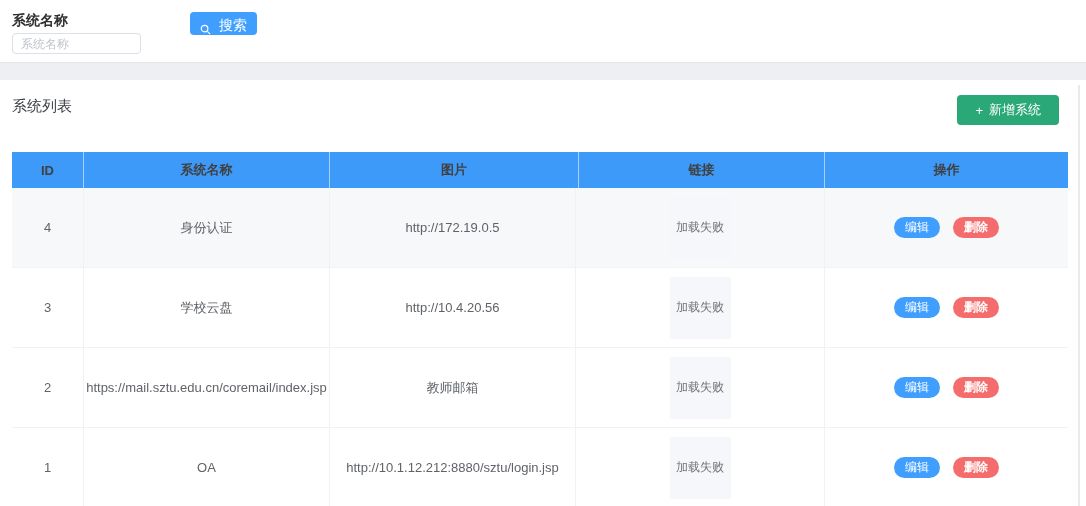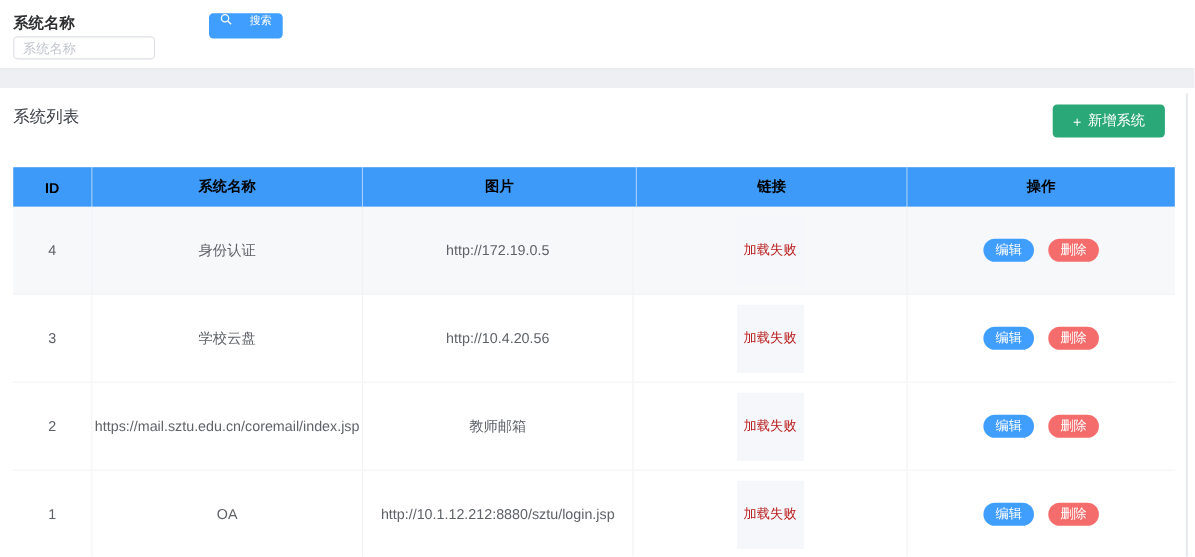--- a/index.html
+++ b/index.html
@@ -7,58 +7,58 @@
     font-family:"Liberation Sans","DejaVu Sans",sans-serif; }
 
   
   .search-card { position:relative; height:62px; background:#fff; }
   .search-label { position:absolute; left:12px; top:12px; font-size:14px; font-weight:bold; color:#303133; }
   .search-input { position:absolute; left:12px; top:33px; width:129px; height:21px;
     border:1px solid #dcdfe6; border-radius:4px; padding:0 8px; font-size:12px; color:#606266;
     outline:none; background:#fff; }
   .search-input::placeholder { color:#c0c4cc; }
   .search-btn { position:absolute; left:190px; top:12px; height:23px; padding:0 10px;
-    background:#409eff; color:#fff; border:none; border-radius:4px; font-size:10px;
-    display:inline-flex; align-items:flex-start; gap:16px; cursor:pointer; }
+    background:#409eff; color:#fff; border:none; border-radius:4px; font-size:14px;
+    display:inline-flex; align-items:flex-end; gap:8px; cursor:pointer; }
   .search-btn svg { display:block; }
 
   
   .band { height:18px; background:#edeff2; border-top:1px solid #e3e5e8; }
 
   
   .list-panel { position:relative; padding-top:15px; background:#fff; }
   .panel-head { display:flex; justify-content:space-between; align-items:flex-start;
     margin:0 27px 0 12px;gap:12px; }
   .panel-title { font-size:15px; color:#3c4045; padding-top:2px; }
   .add-btn { height:30px; padding:0 18px; background:#2aa878; color:#fff; border:none;
     border-radius:4px; font-size:13px; display:inline-flex; align-items:center; gap:6px; cursor:pointer; }
 
   
   .table { width:1056px; margin:27px 0 0 12px; font-size:13px; }
   .thead { display:flex; background:#3d9af8; height:36px; }
-  .thead .cell { color:#000000; font-weight:bold; display:flex; align-items:center; justify-content:center;
+  .thead .cell { color:#404040; font-weight:bold; display:flex; align-items:center; justify-content:center;
     border-right:1px solid rgba(255,255,255,0.55); }
   .thead .cell:last-child { border-right:none; }
   .trow { display:flex; height:80px; border-bottom:1px solid #f1f2f4; background:#fff; }
   .trow:nth-child(2) { background:#f6f8fa; }
   .trow .cell { display:flex; align-items:center; justify-content:center; color:#5f6368;
     border-right:1px solid #f1f2f4; }
   .trow .cell:last-child { border-right:none; }
   .col-id   { width:72px; }
   .col-name { width:246px; }
   .col-link { width:246px; }
   .col-img  { width:249px; }
   .col-op   { width:243px; }
 
   .img-fail { width:61px; height:62px; background:#f5f7fa; display:flex; align-items:center;
-    justify-content:center; font-size:12px; color:#b91c1c; }
+    justify-content:center; font-size:12px; color:#737373; }
 
   .op-btn { border:none; border-radius:11px; color:#fff; font-size:12px; padding:2px 11px; cursor:pointer; }
   .op-edit { background:#409eff; margin-right:13px; }
-  .op-del  { background:#f56c6c; }
+  .op-del  { background:#f56c6c;font-weight:bold; }
 
   .scroll-strip { position:absolute; right:6px; top:85px; width:2px; height:421px; background:#e7eaee; }
 </style>
 </head>
 <body>
 
 <div class="search-card">
   <div class="search-label">系统名称</div>
   <input class="search-input" placeholder="系统名称" style="">
   <button class="search-btn">

